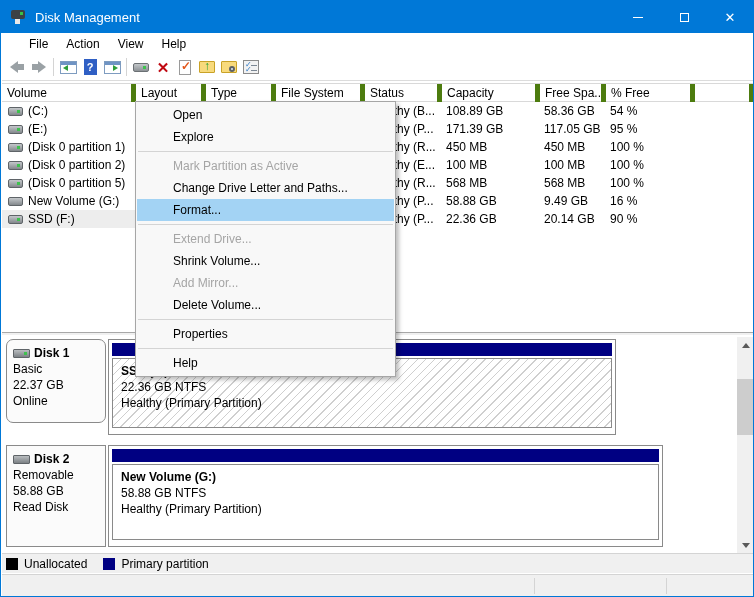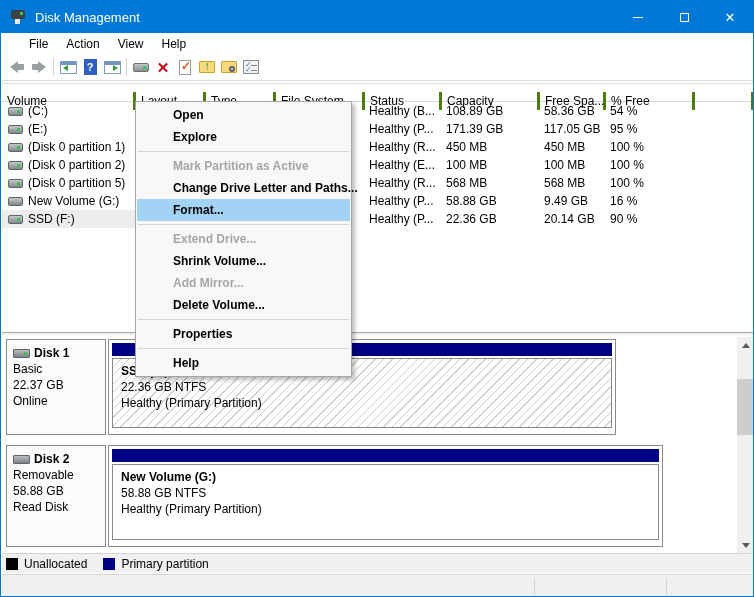--- a/index.html
+++ b/index.html
@@ -62,22 +62,22 @@
   .listicon .l1, .listicon .l2 { position:absolute; left:7px; height:1px; width:6px; background:#7b8794; }
   .listicon .l1 { top:4px; } .listicon .l2 { top:9px; }
   .listicon .c1, .listicon .c2 { position:absolute; left:1px; color:#2e78c4; font-size:8px; line-height:6px; }
   .listicon .c1 { top:1px; } .listicon .c2 { top:6px; }
 
   
   .listpane { position:absolute; left:1px; top:82px; width:752px; height:249px; background:#fff;
               border-top:1px solid #d9d9d9; }
   .vgrid { display:grid; grid-template-columns:134px 70px 70px 89px 77px 98px 66px 89px 1fr; }
   .vheader { height:18px; border-bottom:1px solid #d9d9d9; }
-  .vheader .hcell { border-right:3px solid #4d7c0f; padding:2px 16px 0 5px; height:18px;
-                    overflow:hidden; white-space:nowrap;margin-top:8px; }
+  .vheader .hcell { border-right:5px solid #4d7c0f; padding:2px 16px 0 5px; height:18px;
+                    overflow:hidden; white-space:nowrap; }
   .vrow { height:18px; align-items:center; }
   .vcell { padding-left:4px; overflow:hidden; white-space:nowrap; height:18px; line-height:18px; }
   .vcell.vol { display:flex; align-items:center; gap:5px; padding-left:6px; }
   .vcell.vol[data-state="selected"] { background:#ededed; }
   .vol-ic { flex:0 0 auto; width:15px; height:9px; background:linear-gradient(#c4c8cb,#83888c);
             border:1px solid #5f6468; border-radius:2px; position:relative; }
   .vol-ic[data-variant="drive-green"]::after { content:""; position:absolute; right:2px; top:2px;
             width:3px; height:3px; background:#3ec24e; }
 
   
@@ -114,22 +114,22 @@
   
   .legend { position:absolute; left:1px; top:552px; width:752px; height:20px; background:#f0f0f0;
             border-top:1px solid #d4d4d4; display:flex; align-items:center; padding-left:4px; gap:16px; }
   .leg-item { display:flex; align-items:center; gap:6px; }
   .swatch { width:12px; height:12px; }
   .statusbar { position:absolute; left:1px; top:573px; width:752px; height:23px; background:#f0f0f0;
                border-top:1px solid #d4d4d4; }
   .sb-div { position:absolute; top:3px; bottom:3px; width:1px; background:#d4d4d4; }
 
   
-  .ctxmenu { position:absolute; left:134px; top:100px; width:217px; background:#f8f8f8;
-             border:1px solid #a6a6a6; box-shadow:3px 3px 4px rgba(0,0,0,0.25); padding:2px 0; z-index:50;font-weight:bold; }
+  .ctxmenu { position:absolute; left:134px; top:100px; width:261px; background:#f8f8f8;
+             border:1px solid #a6a6a6; box-shadow:3px 3px 4px rgba(0,0,0,0.25); padding:2px 0; z-index:50; }
   .menu-item { height:22px; line-height:22px; padding-left:36px; margin:0 1px; white-space:nowrap; }
   .menu-item[data-state="disabled"] { color:#a5a5a5; }
   .menu-item[data-state="highlighted"] { background:#a3d3f4; }
   .menu-sep { height:1px; background:#d4d4d4; margin:3px 2px; }
 </style>
 </head>
 <body>
 
 <div class="window">
 
@@ -333,21 +333,21 @@
       <div class="vcell">20.14 GB</div>
       <div class="vcell">90 %</div>
       <div class="vcell"></div>
     </div>
   </div>
 
   <div class="splitter"></div>
 
   <div class="bottompane">
 
-    <div class="disk-info" style="top:3px; height:96px;">
+    <div class="disk-info" style="top:3px; height:84px;border-radius:7px;">
       <div class="dtitle">
           <span class="disk-ic" data-variant="drive-green"></span>
           <span>Disk 1</span>
         </div>
       <div>Basic</div>
       <div>22.37 GB</div>
       <div>Online</div>
     </div>
     <div class="disk-strip" style="left:106px; top:3px; width:508px; height:96px;">
       <div class="part-band" style="background: rgb(0, 0, 130);"></div>

